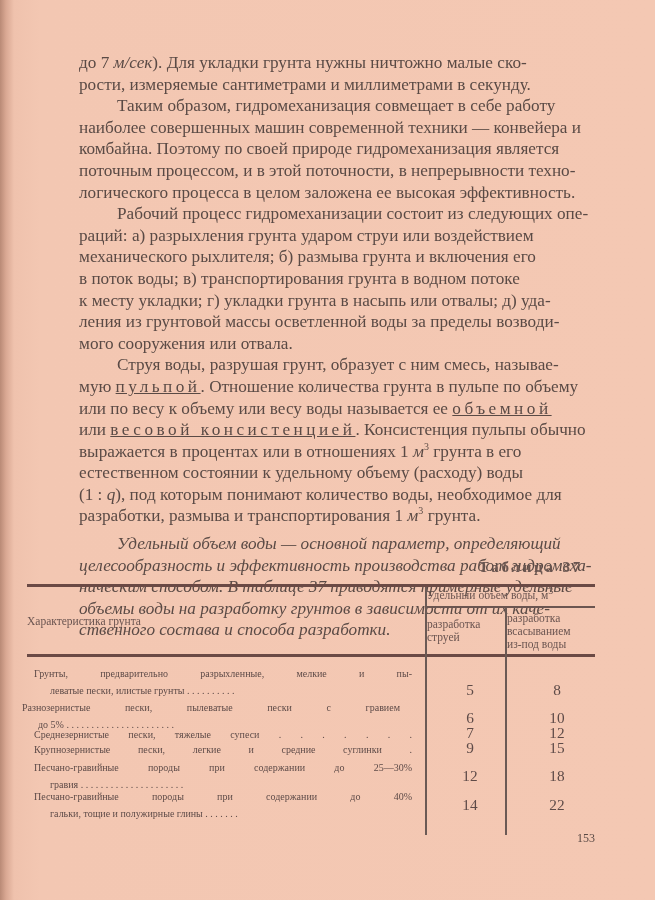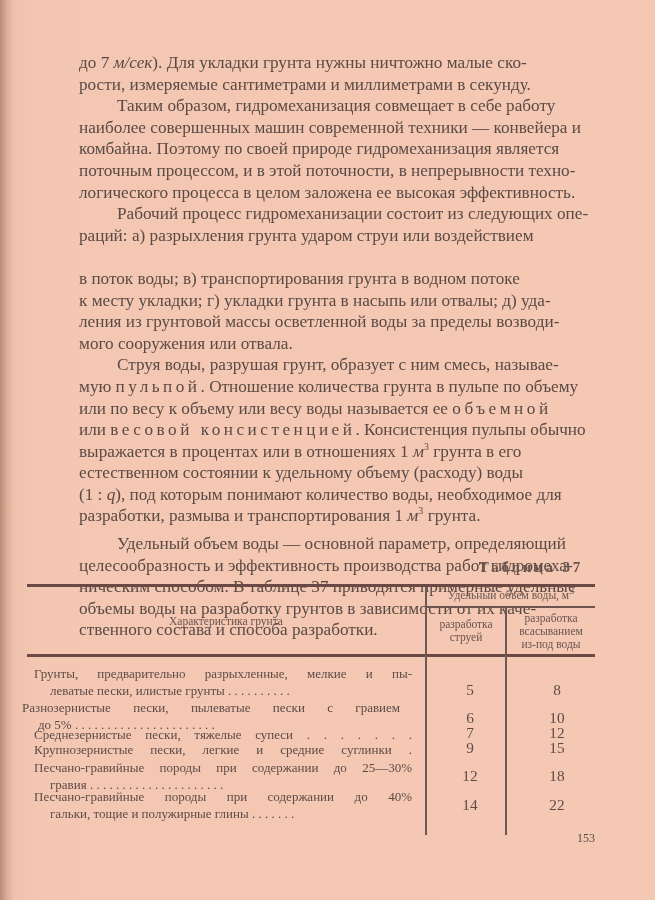--- a/index.html
+++ b/index.html
@@ -6,30 +6,30 @@
   body {
     width:655px; height:900px; overflow:hidden; position:relative;
     background: linear-gradient(90deg, #b98a76 0px, #d9a893 6px, #efc2ad 14px, #f3c7b2 40px, #f4c8b3 100%);
     font-family: "Liberation Serif", "DejaVu Serif", serif;
     color:#5a4a45;
   }
   .page { position:absolute; left:0; top:0; width:655px; height:900px; }
   .text-block { position:absolute; left:79px; width:515px; font-size:17.2px; line-height:21.6px; text-align:justify; }
   .text-block p { margin:0; text-align:justify; text-align-last:left; }
   .indent { text-indent:38px; }
-  .sp { letter-spacing:3.5px; }
+  .sp { letter-spacing:3.5px;text-decoration:underline; }
   .it { font-style:italic; }
   sup { font-size:10px; line-height:0; }
 
   .table-caption { position:absolute; right:72px; top:559px; font-size:15px; letter-spacing:2.8px; font-weight:bold; color:#6a5550; }
   .rule-thick { position:absolute; height:3px; background:#6b4a45; }
   .rule-thin { position:absolute; height:2px; background:#6b5550; }
   .vline { position:absolute; width:2px; background:#6b5a55; }
-  .hdr-cell { position:absolute; font-size:11.5px; line-height:13px; text-align:center; color:#6a5450; }
-  .row { position:absolute; left:79px; width:335px; font-size:13px; line-height:17px; color:#5e4b48; }
+  .hdr-cell { position:absolute; font-size:11.5px; line-height:13px; text-align:left; color:#6a5450; }
+  .row { position:absolute; left:79px; width:335px; font-size:10px; line-height:17px; color:#5e4b48; }
   .row .l1 { display:block; text-align:justify; text-align-last:justify; white-space:nowrap; }
   .row .l2 { display:block; padding-left:16px; white-space:nowrap; }
   .num { position:absolute; font-size:15.3px; text-align:center; width:60px; color:#5e4b48; }
   .page-number { position:absolute; left:577px; top:831px; font-size:12px; color:#5a4a45; }
 </style>
 </head>
 <body>
 
 <div class="page">
 
@@ -41,37 +41,37 @@
     <p class="indent">
       <span>Таким образом, гидромеханизация совмещает в себе работу</span><br>
       <span>наиболее совершенных машин современной техники — конвейера и</span><br>
       <span>комбайна. Поэтому по своей природе гидромеханизация является</span><br>
       <span>поточным процессом, и в этой поточности, в непрерывности техно-</span><br>
       <span>логического процесса в целом заложена ее высокая эффективность.</span>
     </p>
     <p class="indent">
       <span>Рабочий процесс гидромеханизации состоит из следующих опе-</span><br>
       <span>раций: а) разрыхления грунта ударом струи или воздействием</span><br>
-      <br>
+      <span>механического рыхлителя; б) размыва грунта и включения его</span><br>
       <span>в поток воды; в) транспортирования грунта в водном потоке</span><br>
       <span>к месту укладки; г) укладки грунта в насыпь или отвалы; д) уда-</span><br>
       <span>ления из грунтовой массы осветленной воды за пределы возводи-</span><br>
       <span>мого сооружения или отвала.</span>
     </p>
     <p class="indent">
       <span>Струя воды, разрушая грунт, образует с ним смесь, называе-</span><br>
       <span>мую </span><span class="sp">пульпой</span><span>. Отношение количества грунта в пульпе по объему</span><br>
       <span>или по весу к объему или весу воды называется ее </span><span class="sp">объемной</span><br>
       <span>или </span><span class="sp">весовой консистенцией</span><span>. Консистенция пульпы обычно</span><br>
       <span>выражается в процентах или в отношениях 1 </span><span class="it">м</span><sup>3</sup><span> грунта в его</span><br>
       <span>естественном состоянии к удельному объему (расходу) воды</span><br>
       <span>(1 : </span><span class="it">q</span><span>), под которым понимают количество воды, необходимое для</span><br>
       <span>разработки, размыва и транспортирования 1 </span><span class="it">м</span><sup>3</sup><span> грунта.</span>
     </p>
-    <p class="indent" style="margin-top:6px;">
+    <p class="indent" style="margin-top:6px;font-style:italic;">
       <span>Удельный объем воды — основной параметр, определяющий</span><br>
       <span>целесообразность и эффективность производства работ гидромеха-</span><br>
       <span>ническим способом. В таблице 37 приводятся примерные удельные</span><br>
       <span>объемы воды на разработку грунтов в зависимости от их каче-</span><br>
       <span>ственного состава и способа разработки.</span>
     </p>
   </div>
 
   <div class="table-caption">Таблица 37</div>
 

